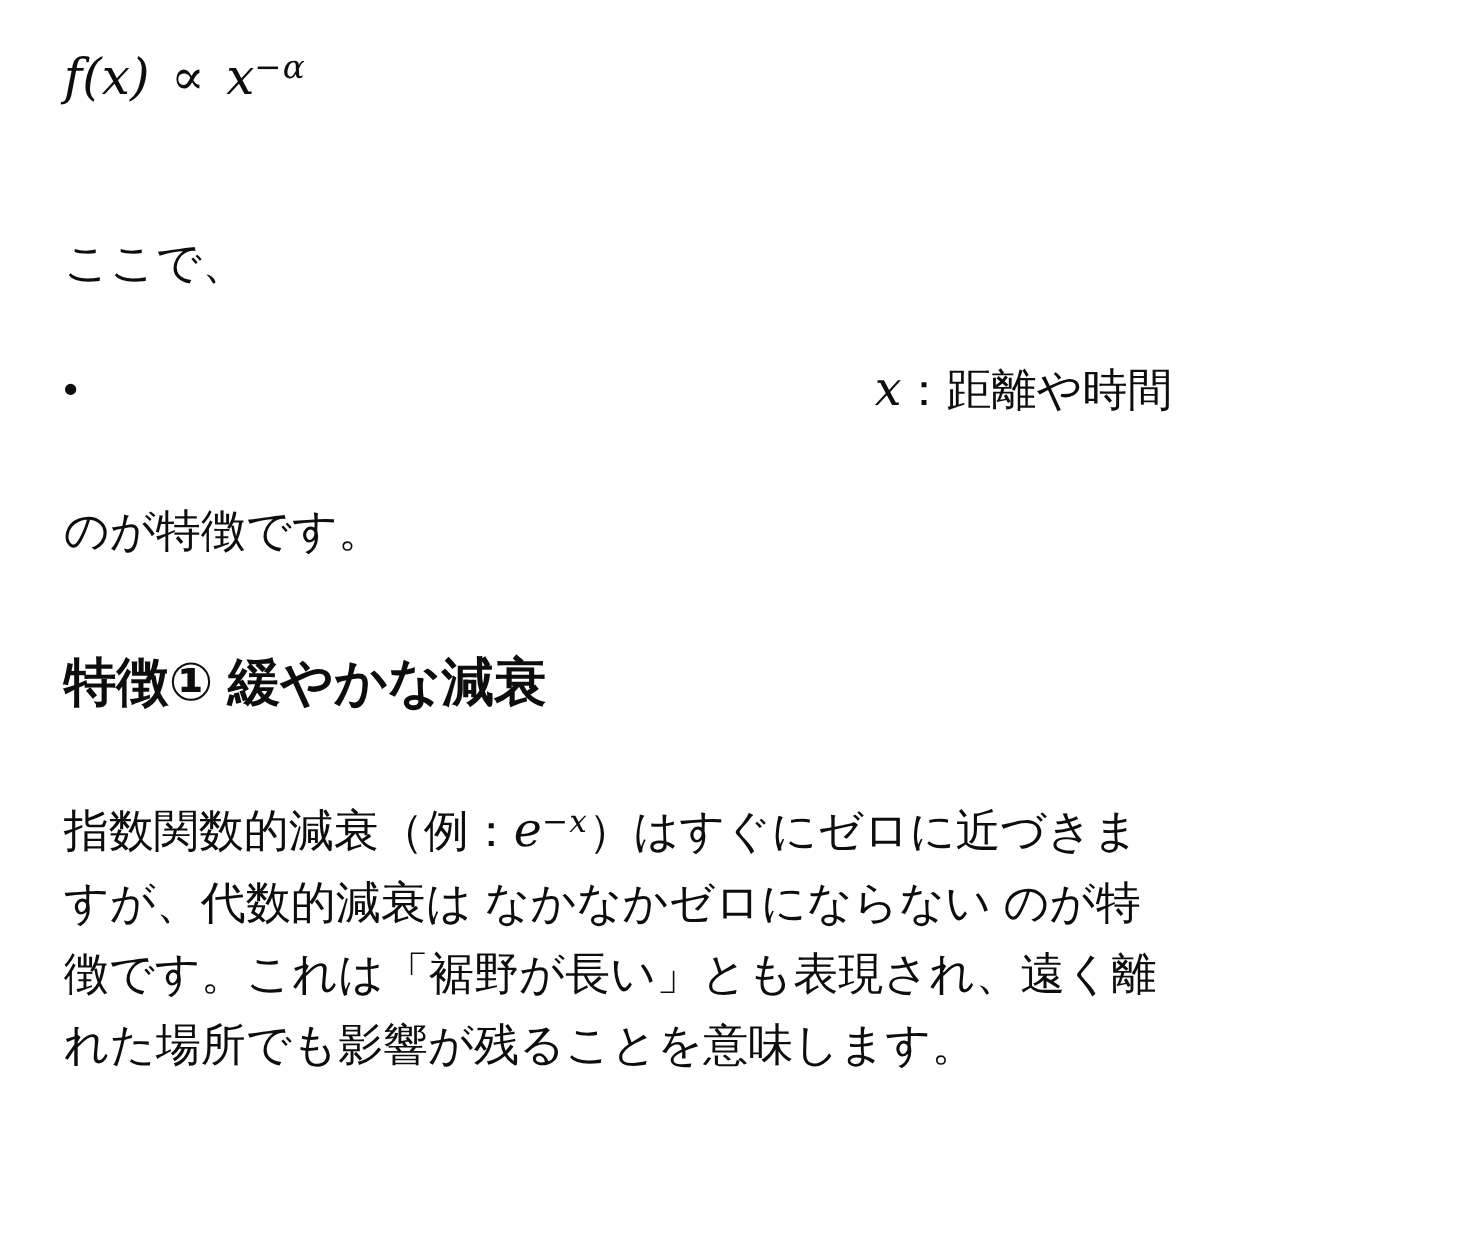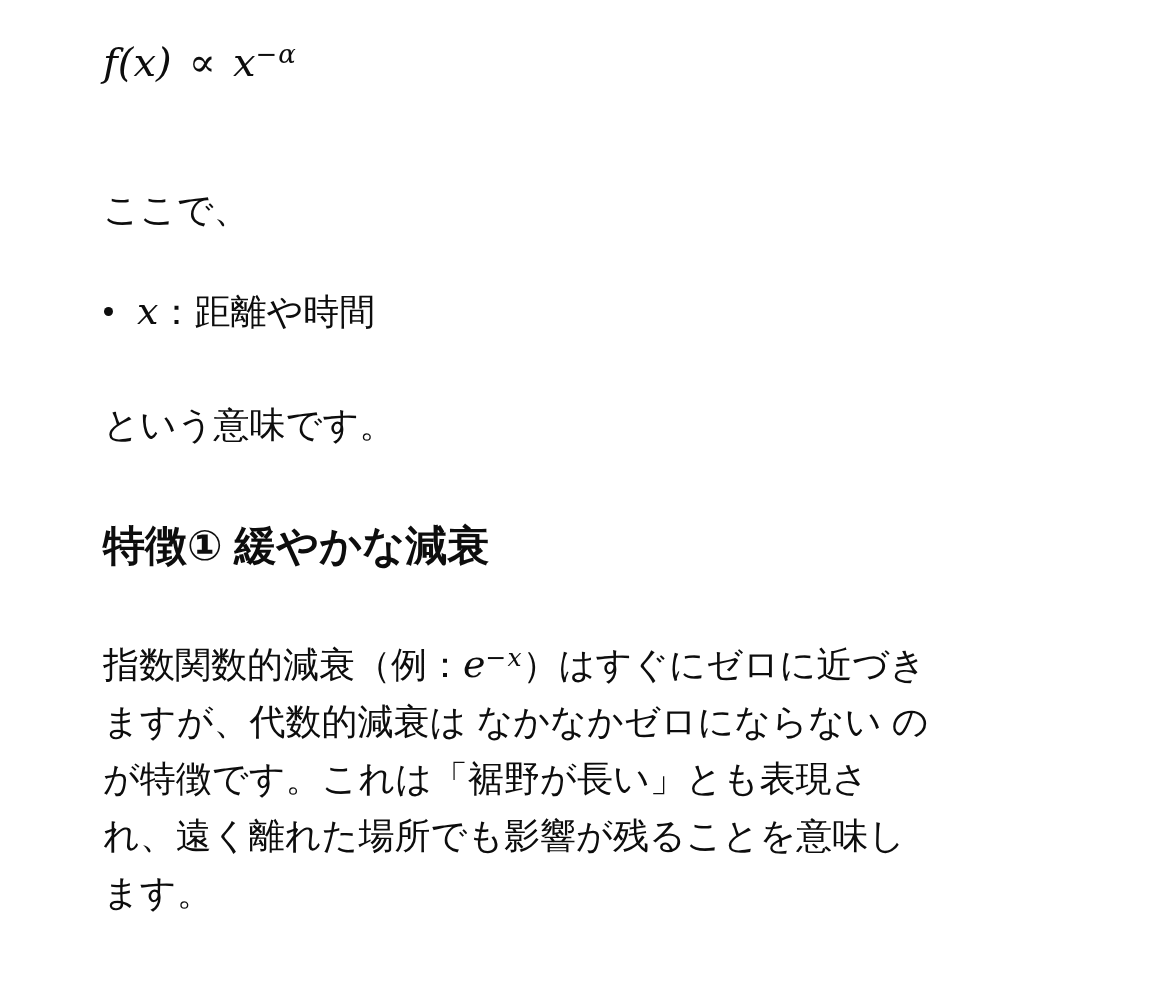--- a/index.html
+++ b/index.html
@@ -10,21 +10,21 @@
   body {
     width: 1170px;
     height: 986px;
     color: #0d0d0d;
     font-family: "Liberation Sans", "DejaVu Sans", sans-serif;
     overflow: hidden;
   }
   .page {
     box-sizing: border-box;
     width: 1003px;
-    padding: 33px 65px 0 103px;
+    padding: 33px 65px 0 51px;
   }
 
   
   .math-block {
     margin: 0;
     font-size: 40px;
     line-height: 58px;
     white-space: nowrap;
   }
   .math {
@@ -48,20 +48,21 @@
     line-height: 57px;
   }
   p.intro  { margin: 90px 0 0 0; }
   p.outro  { margin: 56px 0 0 0; }
 
   
   ul.def-list {
     margin: 45px 0 0 0;
     padding: 0;
     list-style: none;
+    text-align: right;
   }
   ul.def-list li {
     position: relative;
     padding-left: 34px;
     font-size: 36px;
     line-height: 57px;
   }
   ul.def-list li + li { margin-top: 33px; }
   ul.def-list li .bullet-dot {
     position: absolute;
@@ -101,19 +102,19 @@
 <div class="page">
 
   <p class="math-block"><span class="math">f(x)</span> <span class="math prop">∝</span> <span class="math">x</span><sup class="math">−α</sup></p>
 
   <p class="body-text intro">ここで、</p>
 
   <ul class="def-list">
     <li><span class="bullet-dot"></span><span class="math">x</span><span>：距離や時間</span></li>
   </ul>
 
-  <p class="body-text outro">という意味です。</p>
+  <p class="body-text outro">のが特徴です。</p>
 
   <h3 class="section-heading">特徴① 緩やかな減衰</h3>
 
   <p class="body-text body-para"><span>指数関数的減衰（例：</span><span class="math math-inline"><span>e</span><sup>−x</sup></span><span>）はすぐにゼロに近づきますが、代数的減衰は </span><strong>なかなかゼロにならない</strong><span> のが特徴です。これは「裾野が長い」とも表現され、遠く離れた場所でも影響が残ることを意味します。</span></p>
 
 </div>
 
 </body></html>

